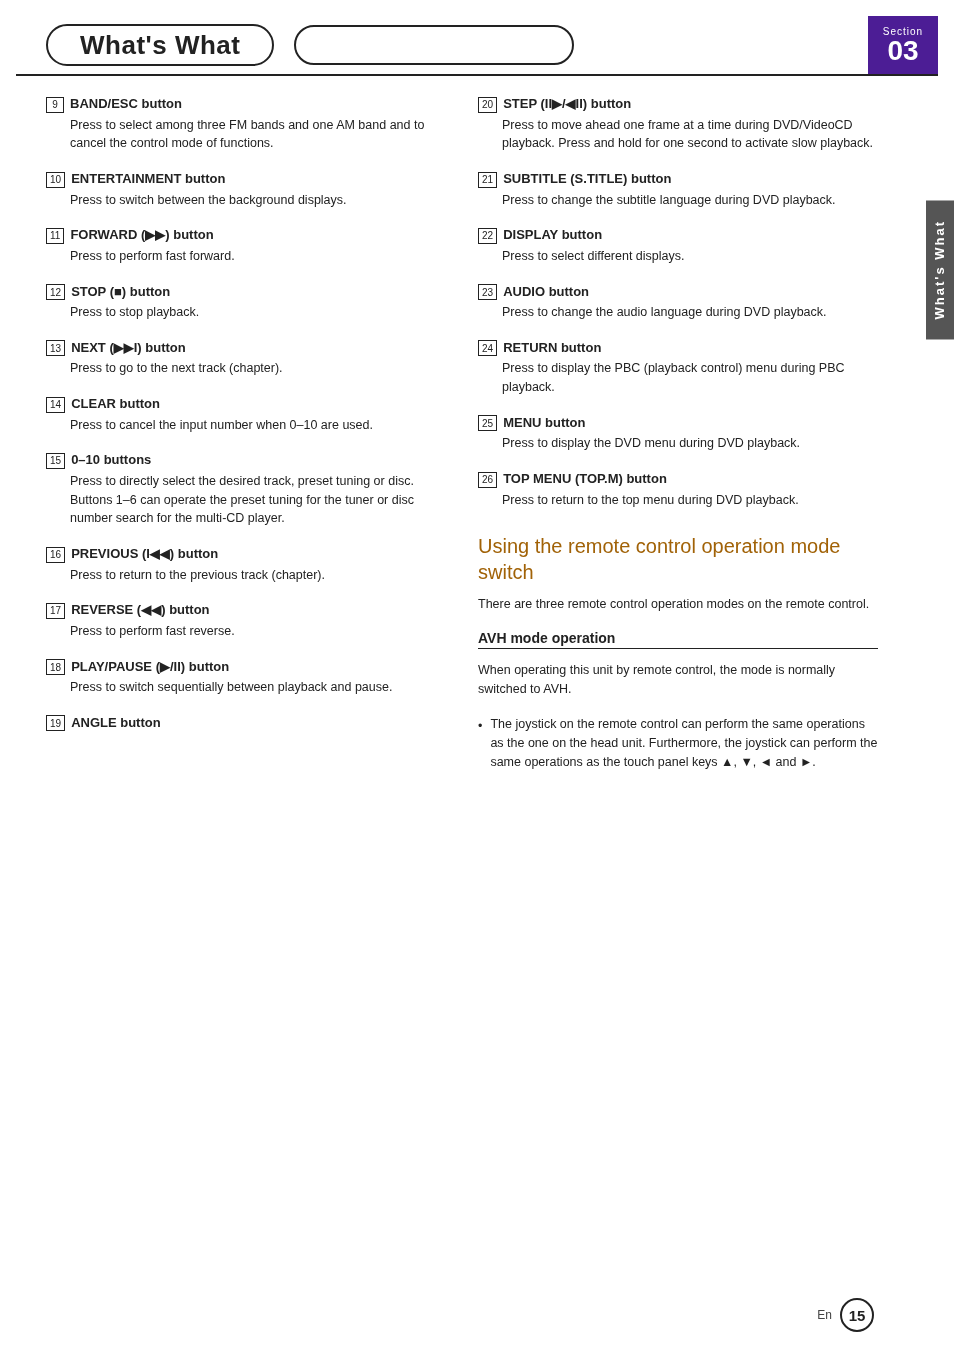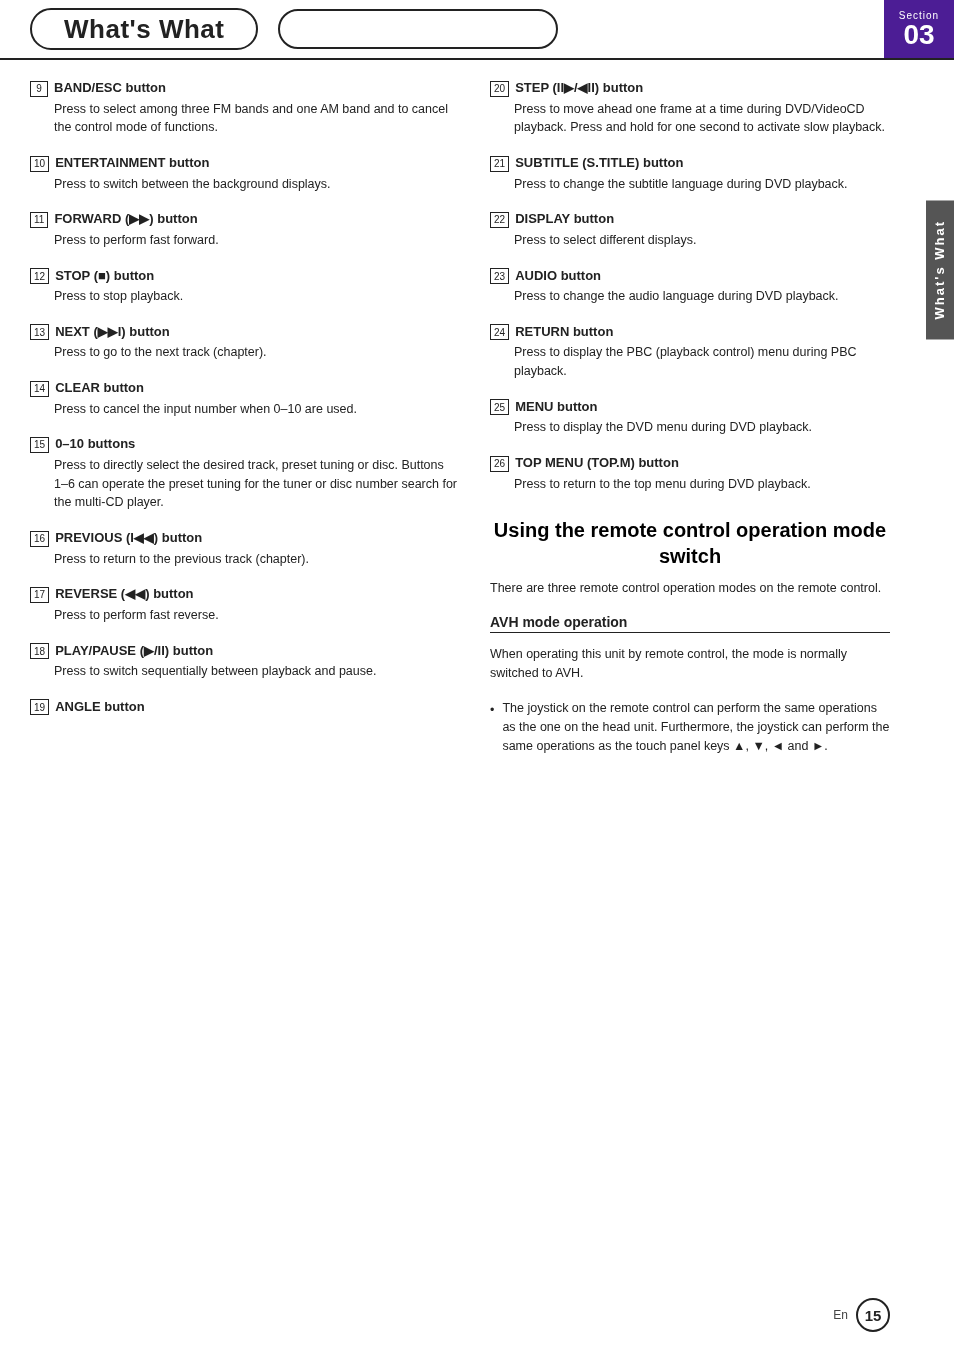--- a/index.html
+++ b/index.html
@@ -10,21 +10,21 @@
       font-family: Arial, Helvetica, sans-serif;
       font-size: 13px;
       background: #fff;
       color: #222;
       position: relative;
     }
 
     .page-container {
       width: 954px;
       min-height: 1352px;
-      padding: 0;
+      padding: 16px;
       position: relative;
       overflow: hidden;
     }
 
     
     .top-bar {
       display: flex;
       align-items: stretch;
       height: 60px;
       border-bottom: 2px solid #222;
@@ -158,25 +158,24 @@
     .item-body {
       font-size: 12.5px;
       line-height: 1.5;
       padding-left: 24px;
       color: #222;
     }
 
     
     .section-heading {
       font-size: 20px;
-      font-weight: 700;
+      font-weight: 400;
       margin: 24px 0 10px 0;
       line-height: 1.3;
-      color: #000000;
-      text-align: center;
+      color: #a16207;
     }
 
     .section-intro {
       font-size: 12.5px;
       line-height: 1.5;
       margin-bottom: 16px;
     }
 
     .sub-heading {
       font-size: 14px;
@@ -196,21 +195,21 @@
 
     .bullet-dot {
       flex-shrink: 0;
       margin-top: 2px;
     }
 
     
     .footer {
       position: absolute;
       bottom: 20px;
-      right: 64px;
+      right: 80px;
       display: flex;
       align-items: center;
       gap: 8px;
       font-size: 13px;
     }
 
     .footer-lang {
       font-size: 12px;
       color: #444;
     }

